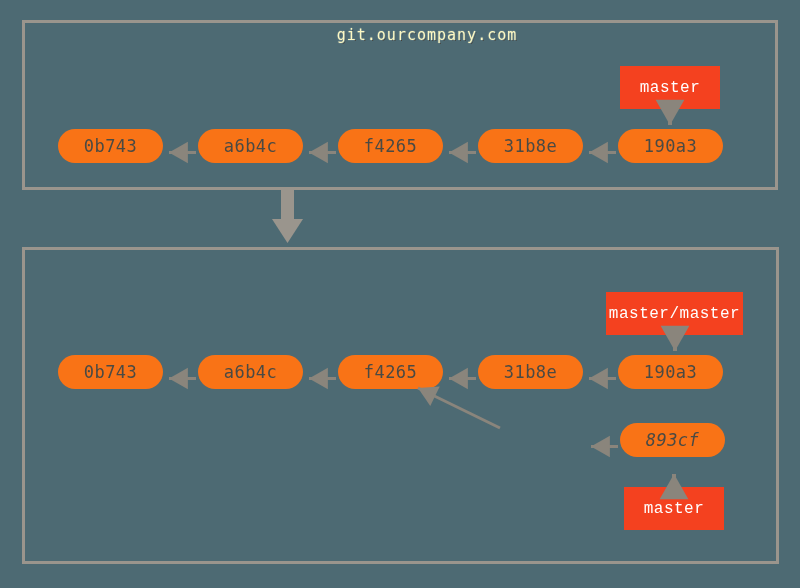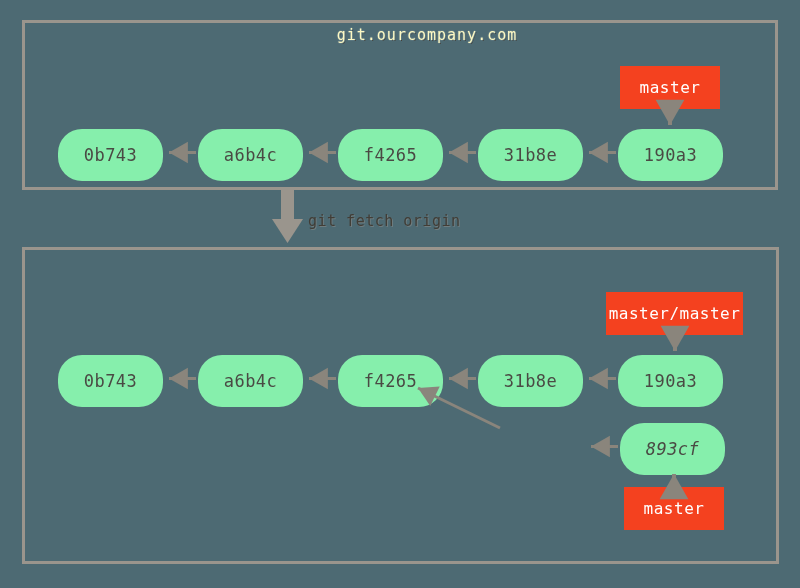--- a/index.html
+++ b/index.html
@@ -48,23 +48,23 @@
     pointer-events: none;
     white-space: nowrap;
     margin-left: 27px;
   }
   #title-remote { top: 26px; }
   #title-local  { top: 256px; }
 
   
   .commit {
     position: absolute;
-    height: 52px;
+    height: 34px;
     width: 105px;
-    background: #86efac;
+    background: #f97316;
     border-radius: 24px;
     display: flex;
     align-items: center;
     justify-content: center;
     font-size: 17px;
     color: #4a4a44;
     letter-spacing: 0.5px;
     box-sizing: border-box;
   }
 
@@ -73,20 +73,21 @@
     position: absolute;
     background: #f4411f;
     color: #ffffff;
     display: flex;
     align-items: center;
     justify-content: center;
     font-size: 16px;
     height: 43px;
     box-sizing: border-box;
     letter-spacing: 0.5px;
+    font-family: Liberation Mono, monospace;
   }
 
   
   #arrows {
     position: absolute;
     left: 0; top: 0;
     width: 800px;
     height: 588px;
     pointer-events: none;
   }
@@ -112,21 +113,20 @@
   <div class="frame-title" id="title-remote">git.ourcompany.com</div>
 
   <div class="commit" style="left:58px;  top:129px;">0b743</div>
   <div class="commit" style="left:198px; top:129px;">a6b4c</div>
   <div class="commit" style="left:338px; top:129px;">f4265</div>
   <div class="commit" style="left:478px; top:129px;">31b8e</div>
   <div class="commit" style="left:618px; top:129px;">190a3</div>
 
   <div class="ref-label" style="left:620px; top:66px; width:100px;">master</div>
 
-  <div id="fetch-label">git fetch origin</div>
 
   <div class="frame" id="frame-local"></div>
 
   <div class="commit" style="left:58px;  top:355px;">0b743</div>
   <div class="commit" style="left:198px; top:355px;">a6b4c</div>
   <div class="commit" style="left:338px; top:355px;">f4265</div>
   <div class="commit" style="left:478px; top:355px;">31b8e</div>
   <div class="commit" style="left:618px; top:355px;">190a3</div>
   <div class="commit" style="left:620px; top:423px;font-style:italic;">893cf</div>
 

